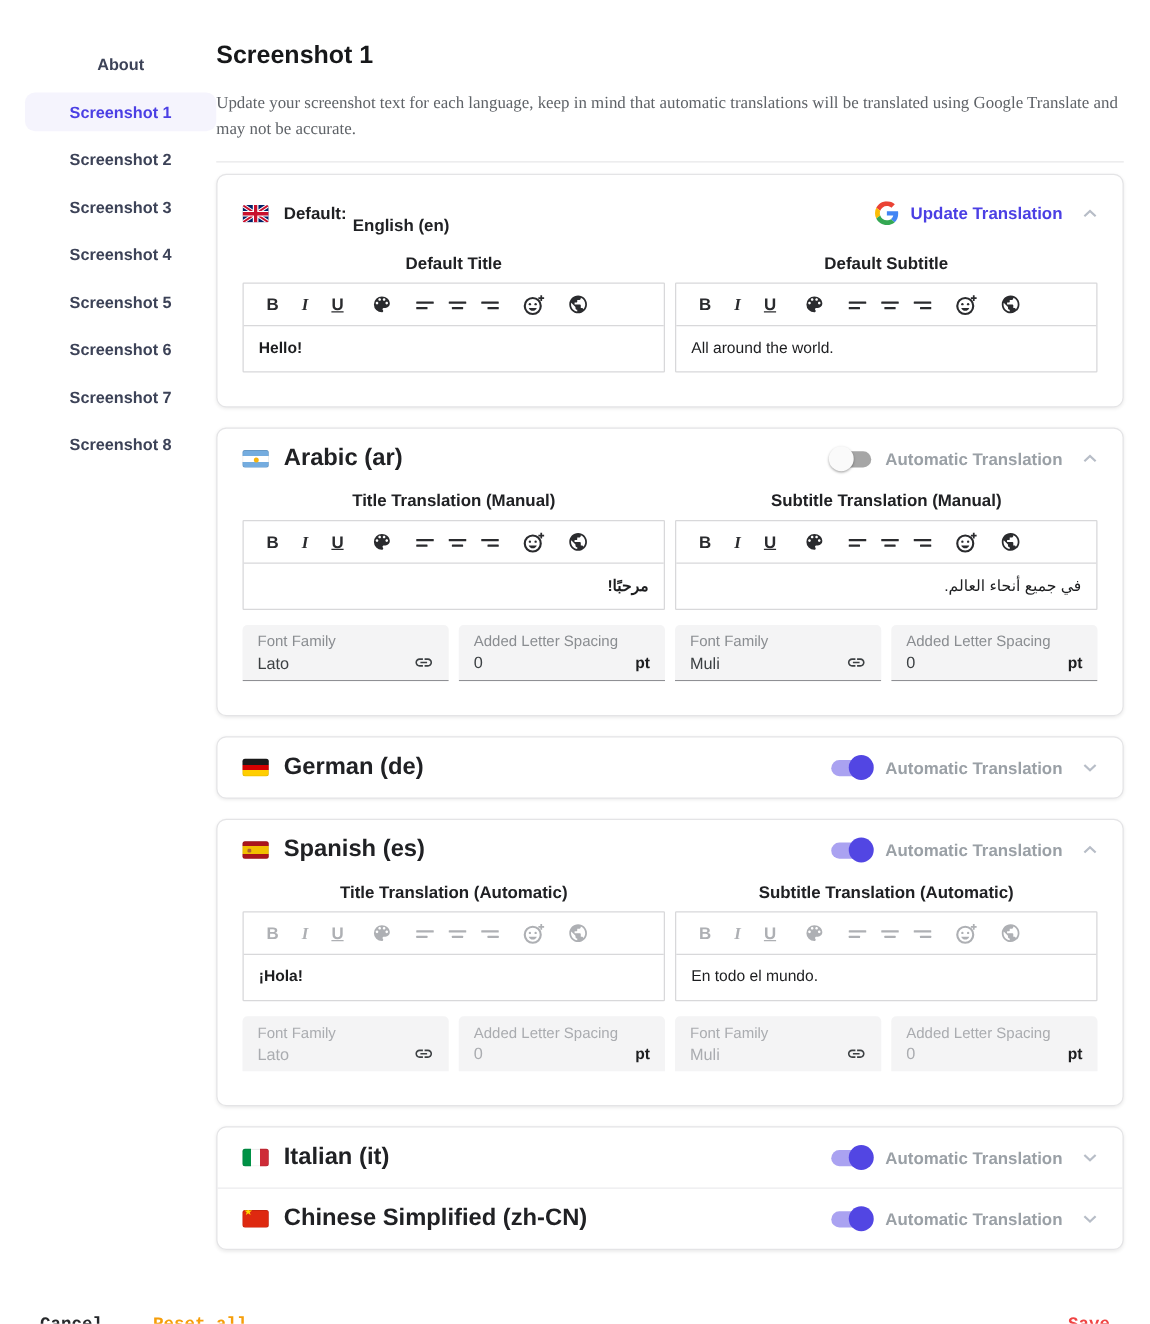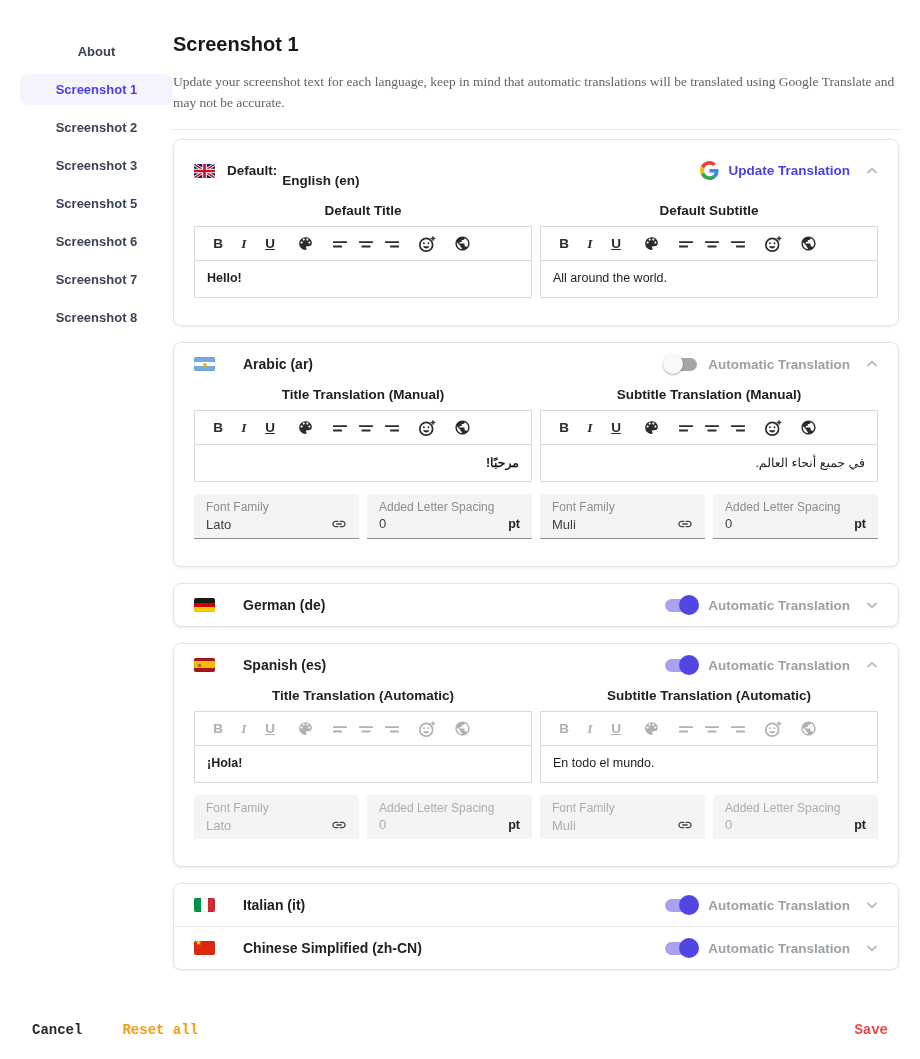--- a/index.html
+++ b/index.html
@@ -16,21 +16,21 @@
   
   .main { flex: 1; padding: 33px 21px 0 0; }
   h1.page-title { font-size: 20px; font-weight: 700; color: #17181a; margin-bottom: 15px; }
   .page-desc { font-size: 13.5px; line-height: 21px; color: #5f6368; margin-bottom: 16px; font-family: Liberation Serif, serif; }
   .top-divider { border: none; border-top: 1px solid #e7e7e9; margin-bottom: 9px; }
 
   
   .card { border: 1px solid #e4e4e6; border-radius: 8px; background: #fff;
     box-shadow: 0 1px 3px rgba(0,0,0,.08); margin-bottom: 16px; }
   .card-header { display: flex; align-items: center; padding: 13px 20px; }
-  .card-header .lang-label { font-size: 14px; font-weight: 700; margin-left: 28px; text-align: center; }
+  .card-header .lang-label { font-size: 19px; font-weight: 700; margin-left: 12px; text-align: center; }
   .card-header .prefix { font-size: 13.5px; font-weight: 700; margin-left: 12px; }
   .card-header .lang-name { font-size: 13.5px; font-weight: 600; margin-left: 5px; margin-top: 20px; }
   .spacer { flex: 1; }
   .header-divider { border: none; border-top: 1px solid #ececee; }
 
   
   .flag { width: 21px; height: 14px; border-radius: 2px; display: inline-block;
     position: relative; overflow: hidden; box-shadow: inset 0 0 0 0.5px rgba(0,0,0,.15); flex: 0 0 21px; }
   .flag svg { display: block; width: 100%; height: 100%; }
   .flag-ar { background: linear-gradient(180deg,#74acdf 33%,#fff 33% 66%,#74acdf 66%); }
@@ -98,20 +98,21 @@
 </head>
 <body>
 
 <div class="app">
 
   <nav class="sidebar">
     <div class="side-item">About</div>
     <div class="side-item active">Screenshot 1</div>
     <div class="side-item">Screenshot 2</div>
     <div class="side-item">Screenshot 3</div>
+    <div class="side-item">Screenshot 4</div>
     <div class="side-item">Screenshot 5</div>
     <div class="side-item">Screenshot 6</div>
     <div class="side-item">Screenshot 7</div>
     <div class="side-item">Screenshot 8</div>
   </nav>
 
   <main class="main">
     <h1 class="page-title">Screenshot 1</h1>
     <p class="page-desc">Update your screenshot text for each language, keep in mind that automatic translations will be translated using Google Translate and may not be accurate.</p>
     <hr class="top-divider">

